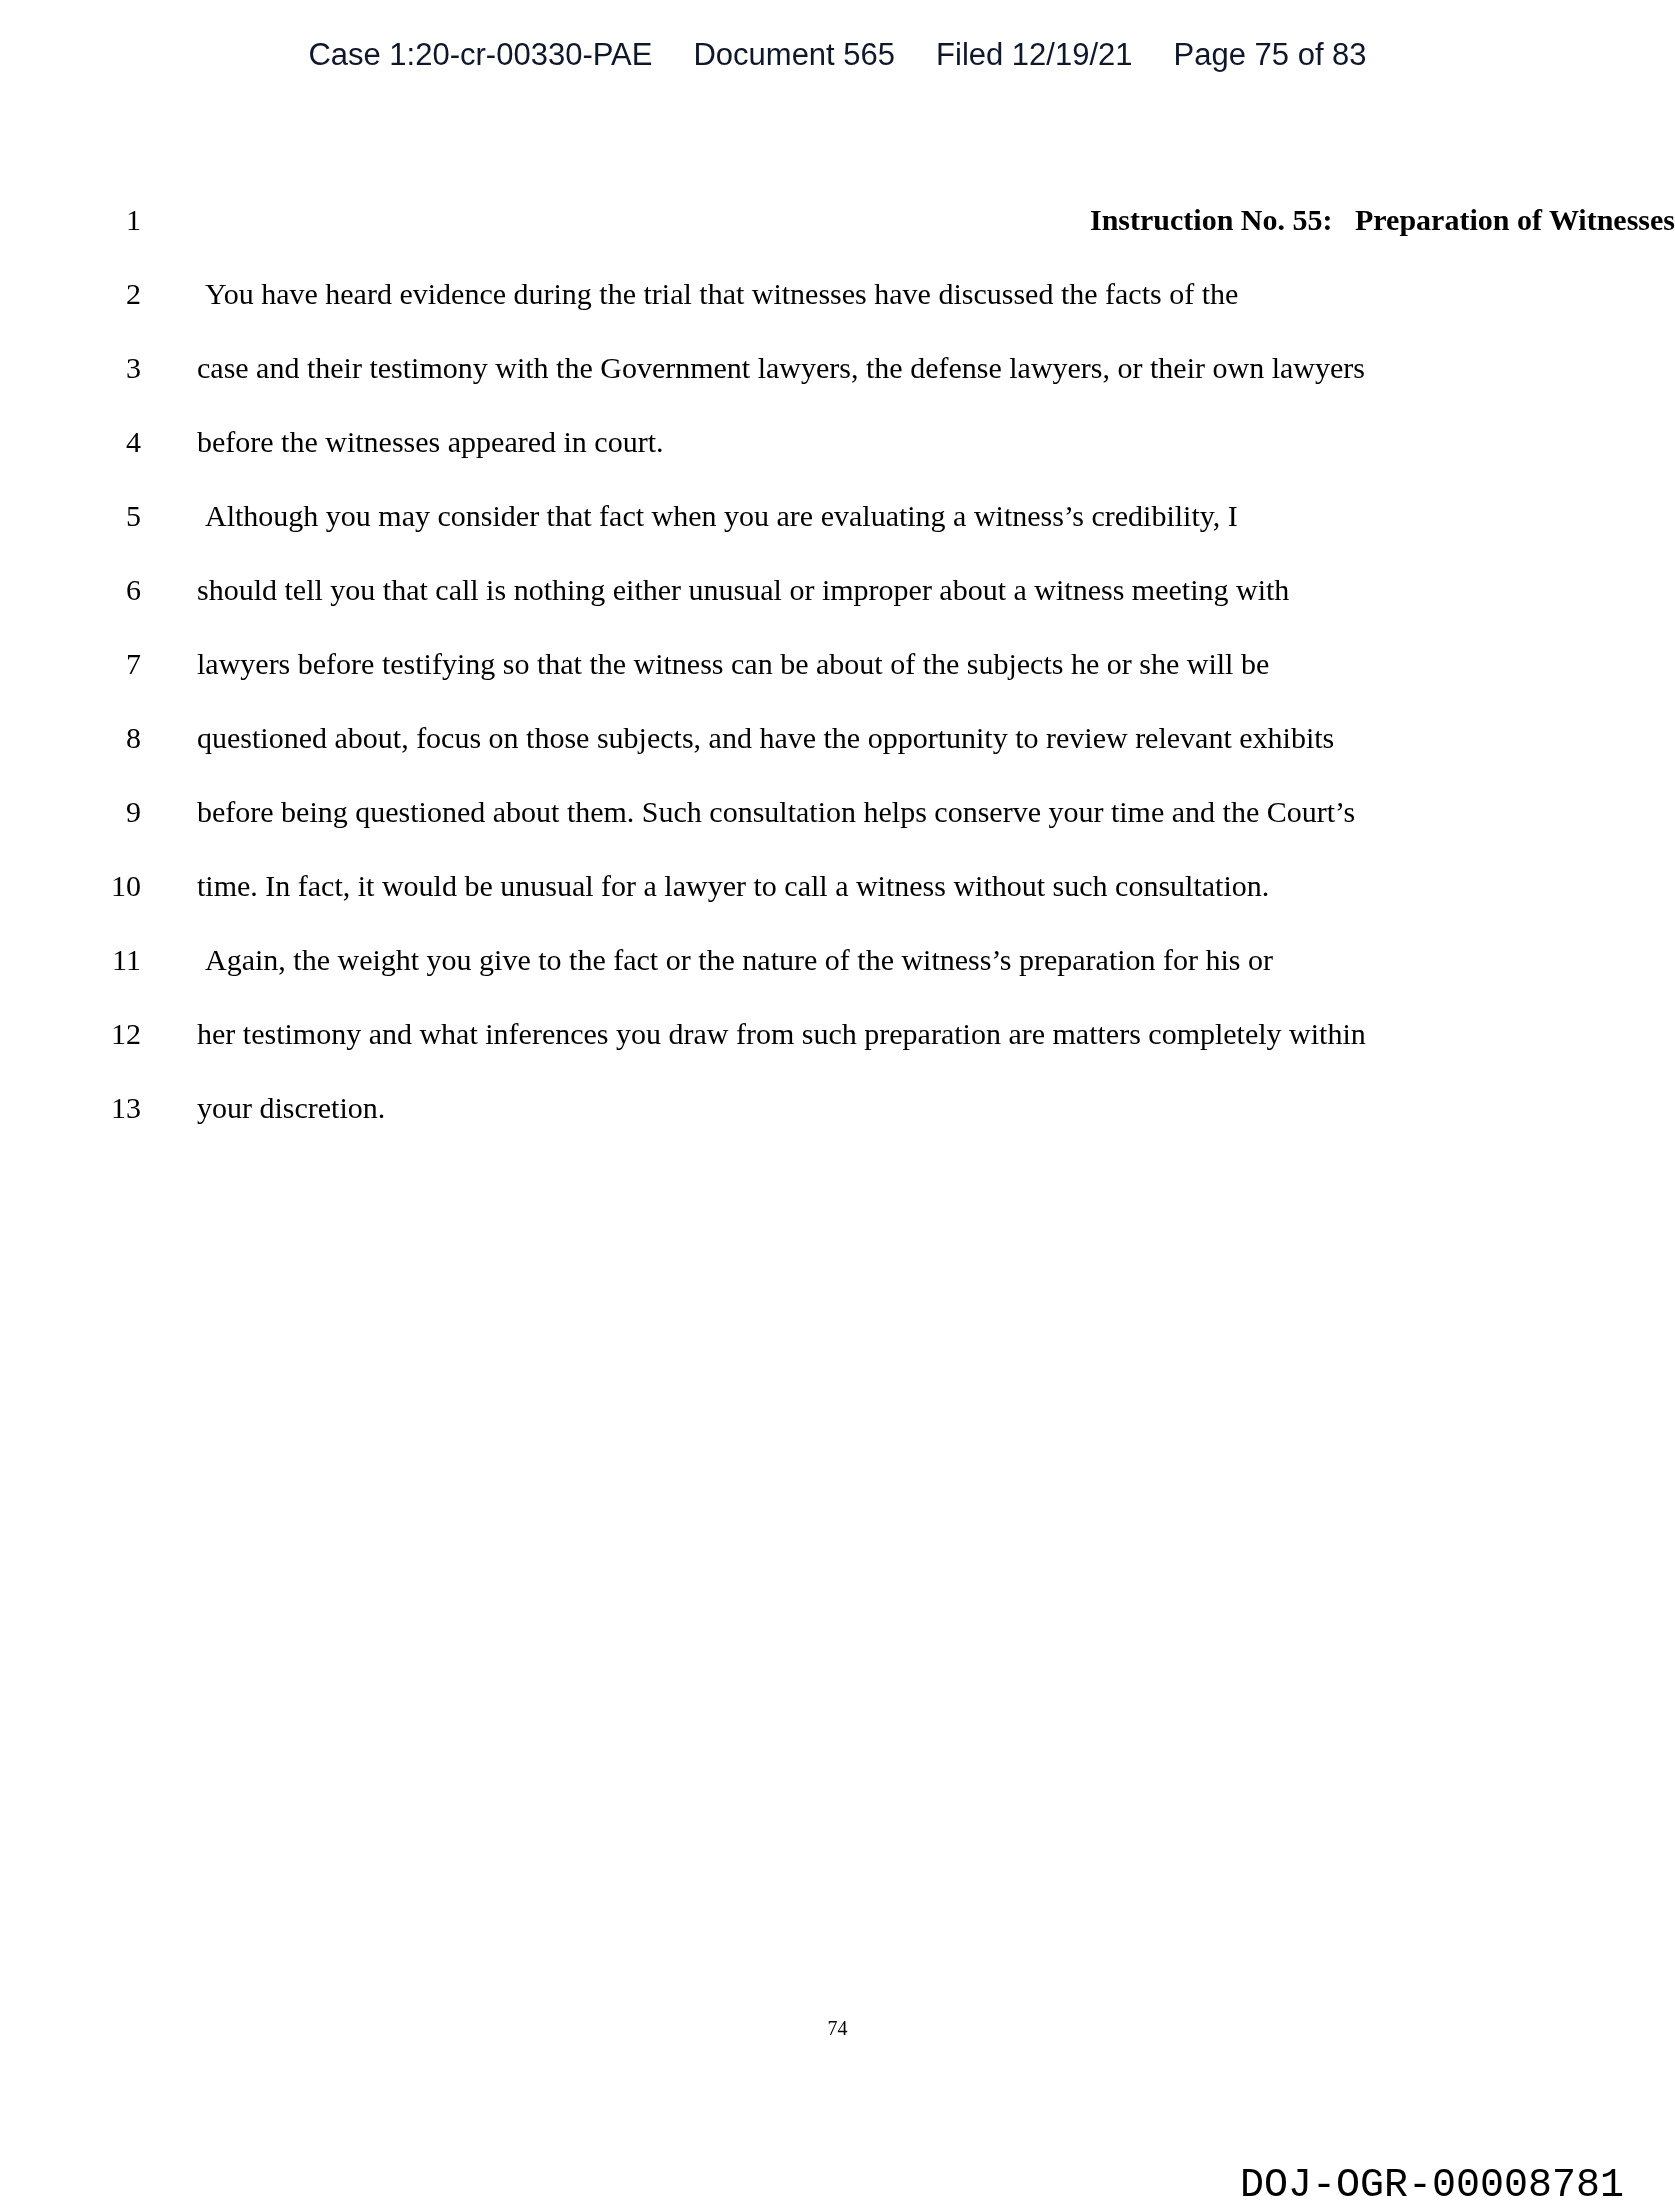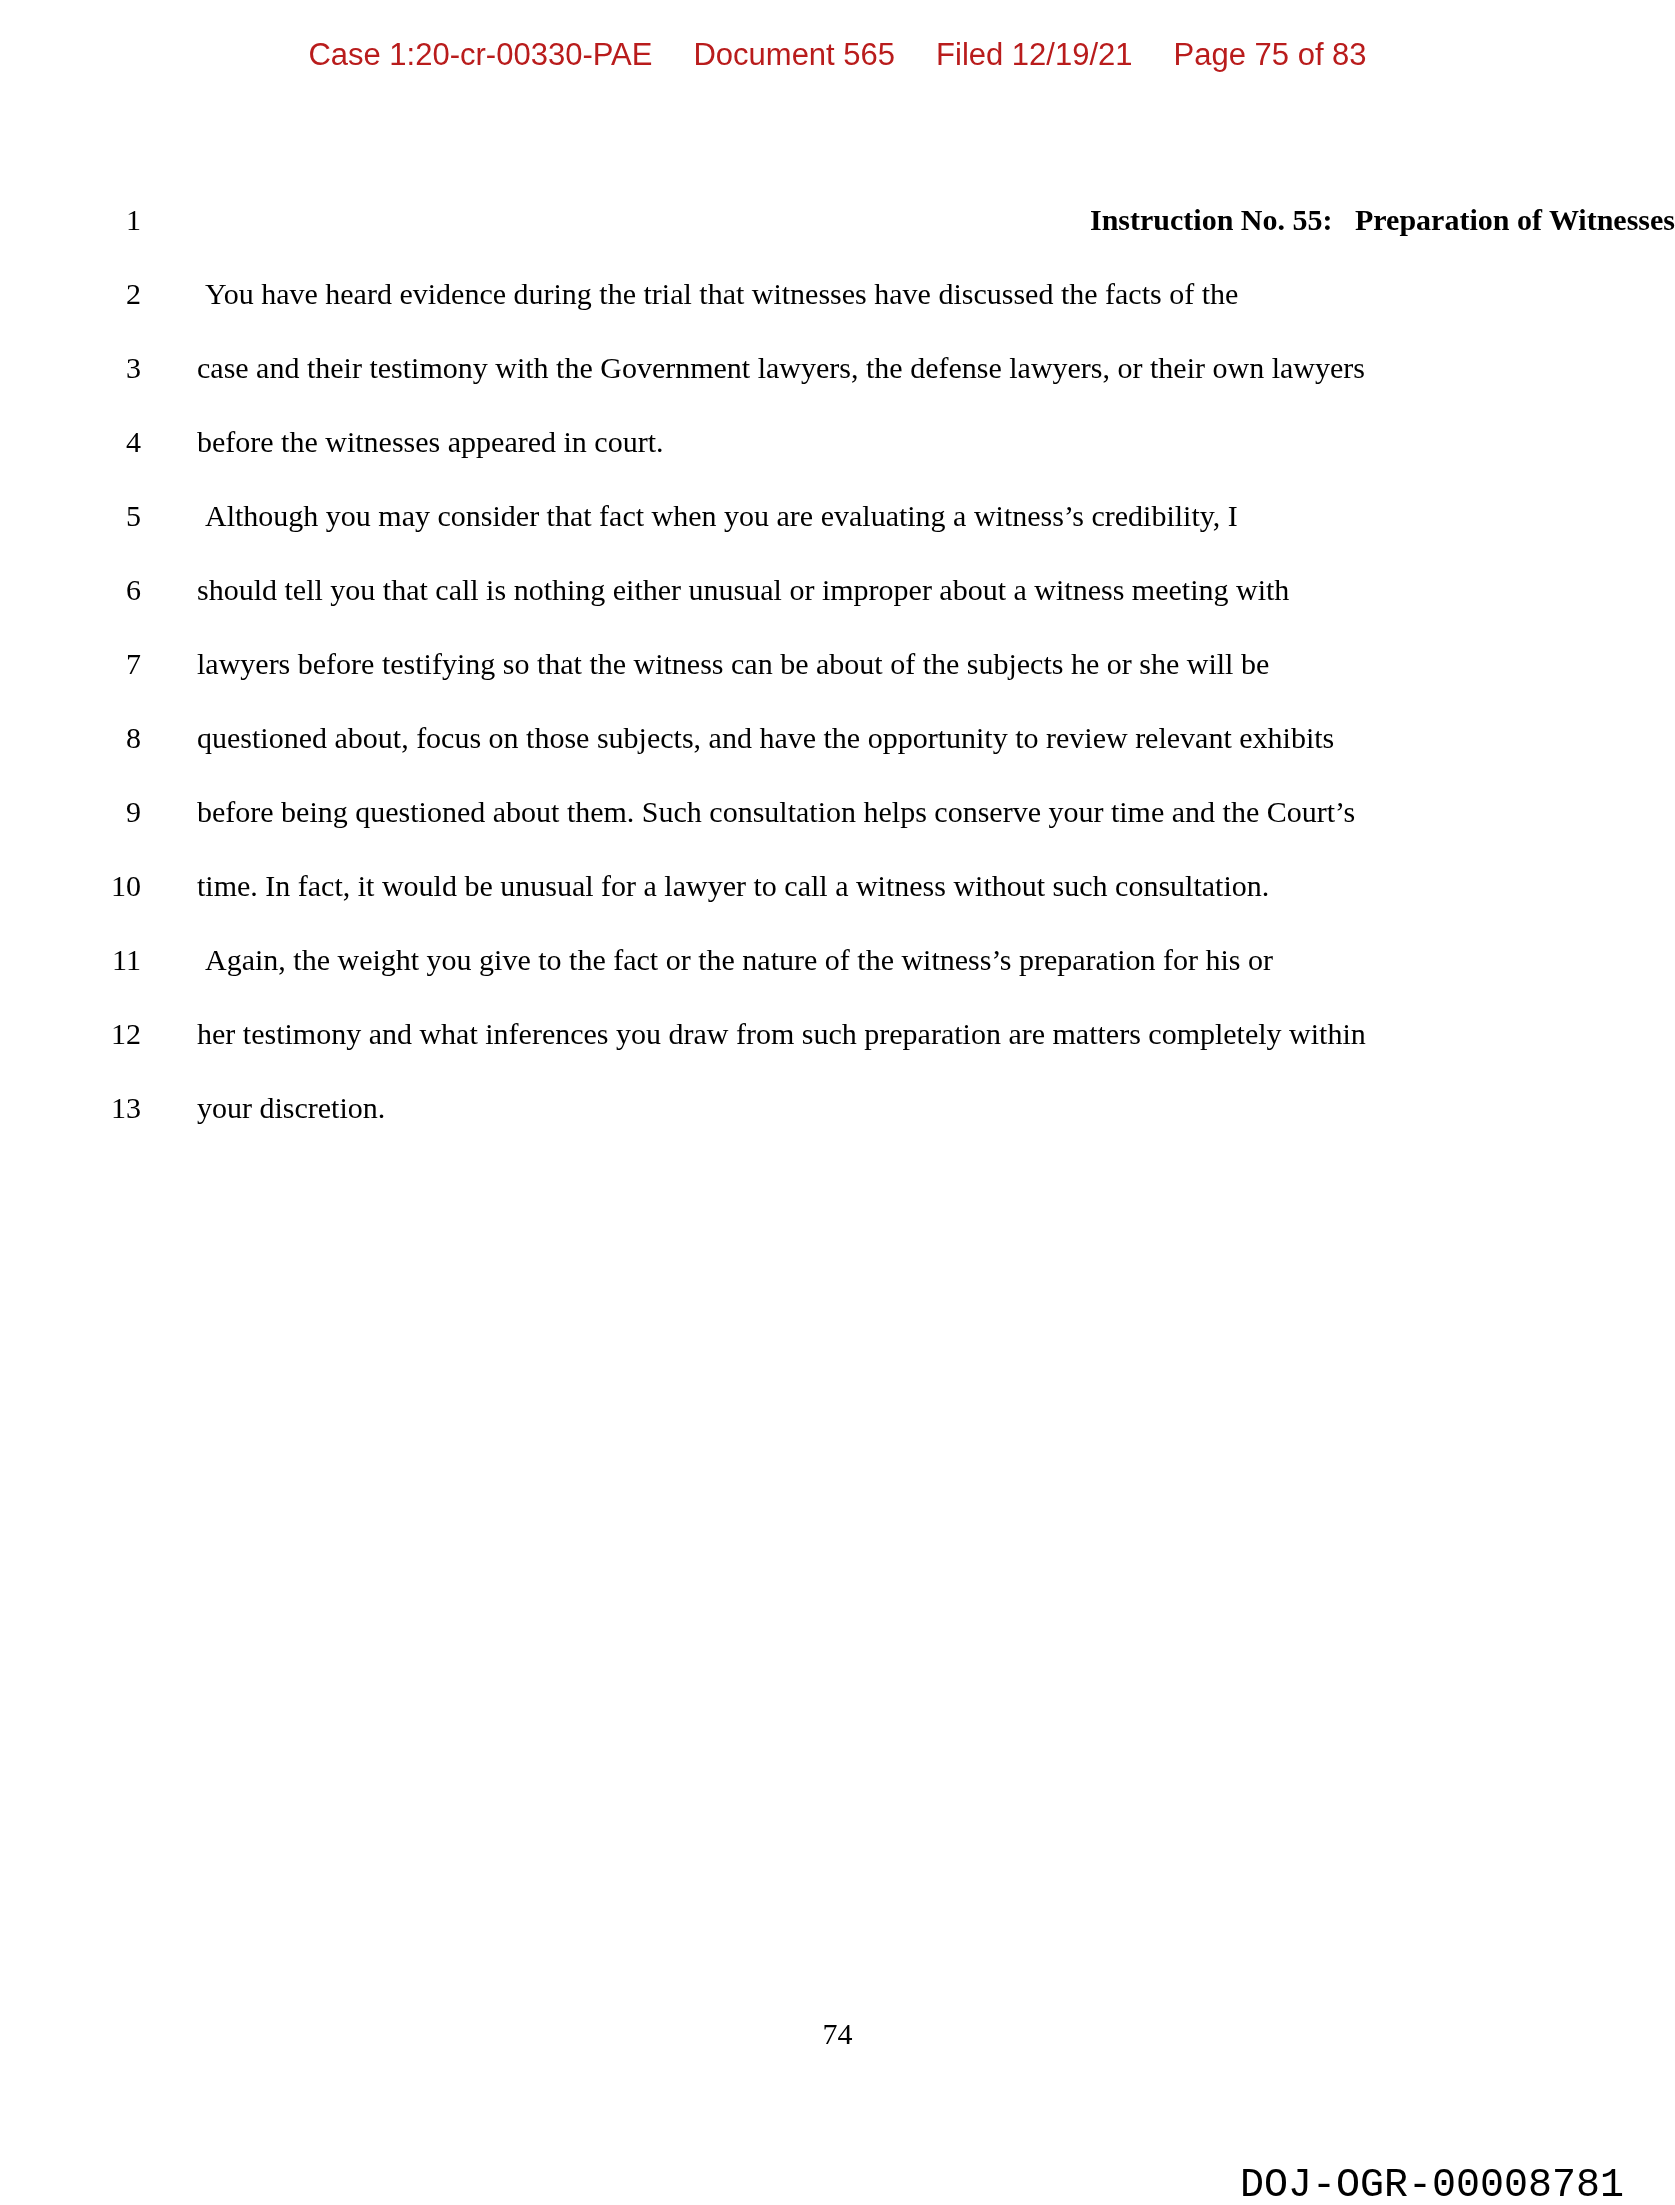--- a/index.html
+++ b/index.html
@@ -64,38 +64,38 @@
     font-weight: bold;
   }
 
   
   .page-number {
     position: absolute;
     top: 2017px;
     left: 0;
     right: 0;
     text-align: center;
-    font-size: 30px;
+    font-size: 20px;
   }
 
   
   .bates-number {
     position: absolute;
     top: 2163px;
     right: 51px;
     font-family: "Liberation Mono", monospace;
     font-size: 40px;
     letter-spacing: 0px;
     color: #000000;
   }
 </style>
 </head>
 <body>
 
-<div class="case-header" style="color: #b91c1c;">
+<div class="case-header" style="color: #0f172a;">
   <span>Case 1:20-cr-00330-PAE</span>
   <span>Document 565</span>
   <span>Filed 12/19/21</span>
   <span>Page 75 of 83</span>
 </div>
 
 <div class="lines-block">
   <div class="line">
     <span class="lnum">1</span>
     <span class="ltext title">Instruction No. 55:   Preparation of Witnesses</span>

